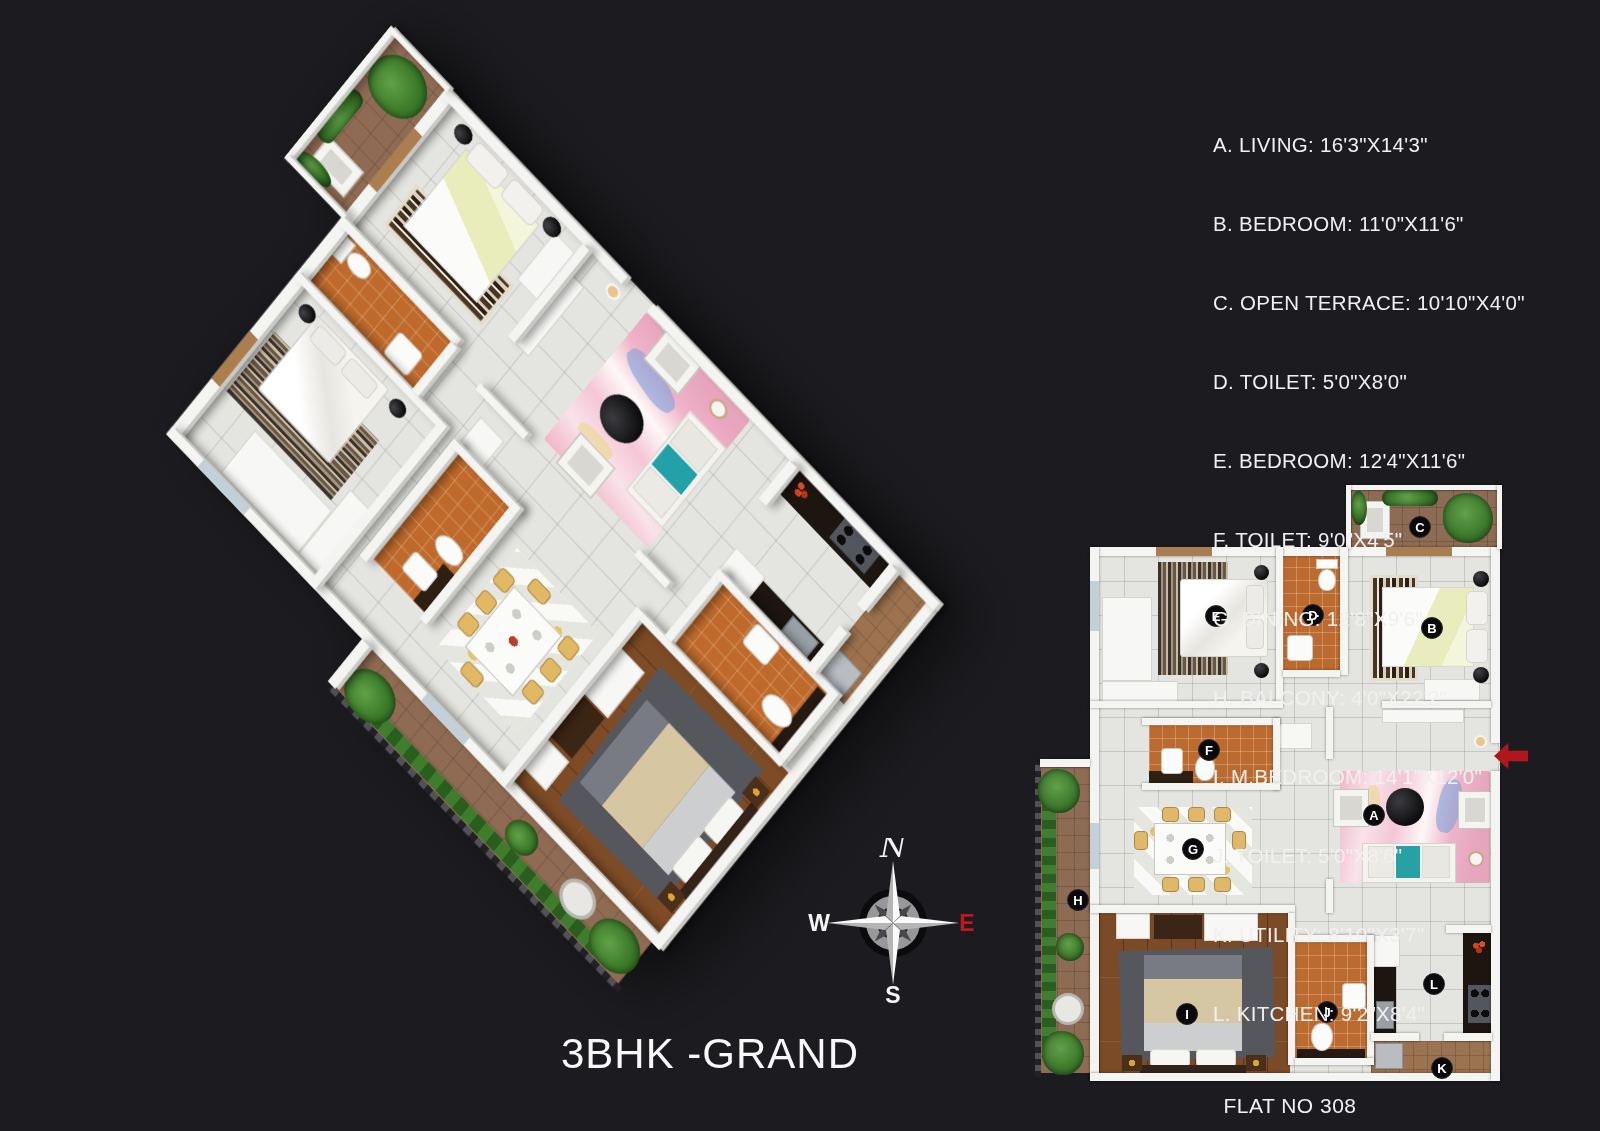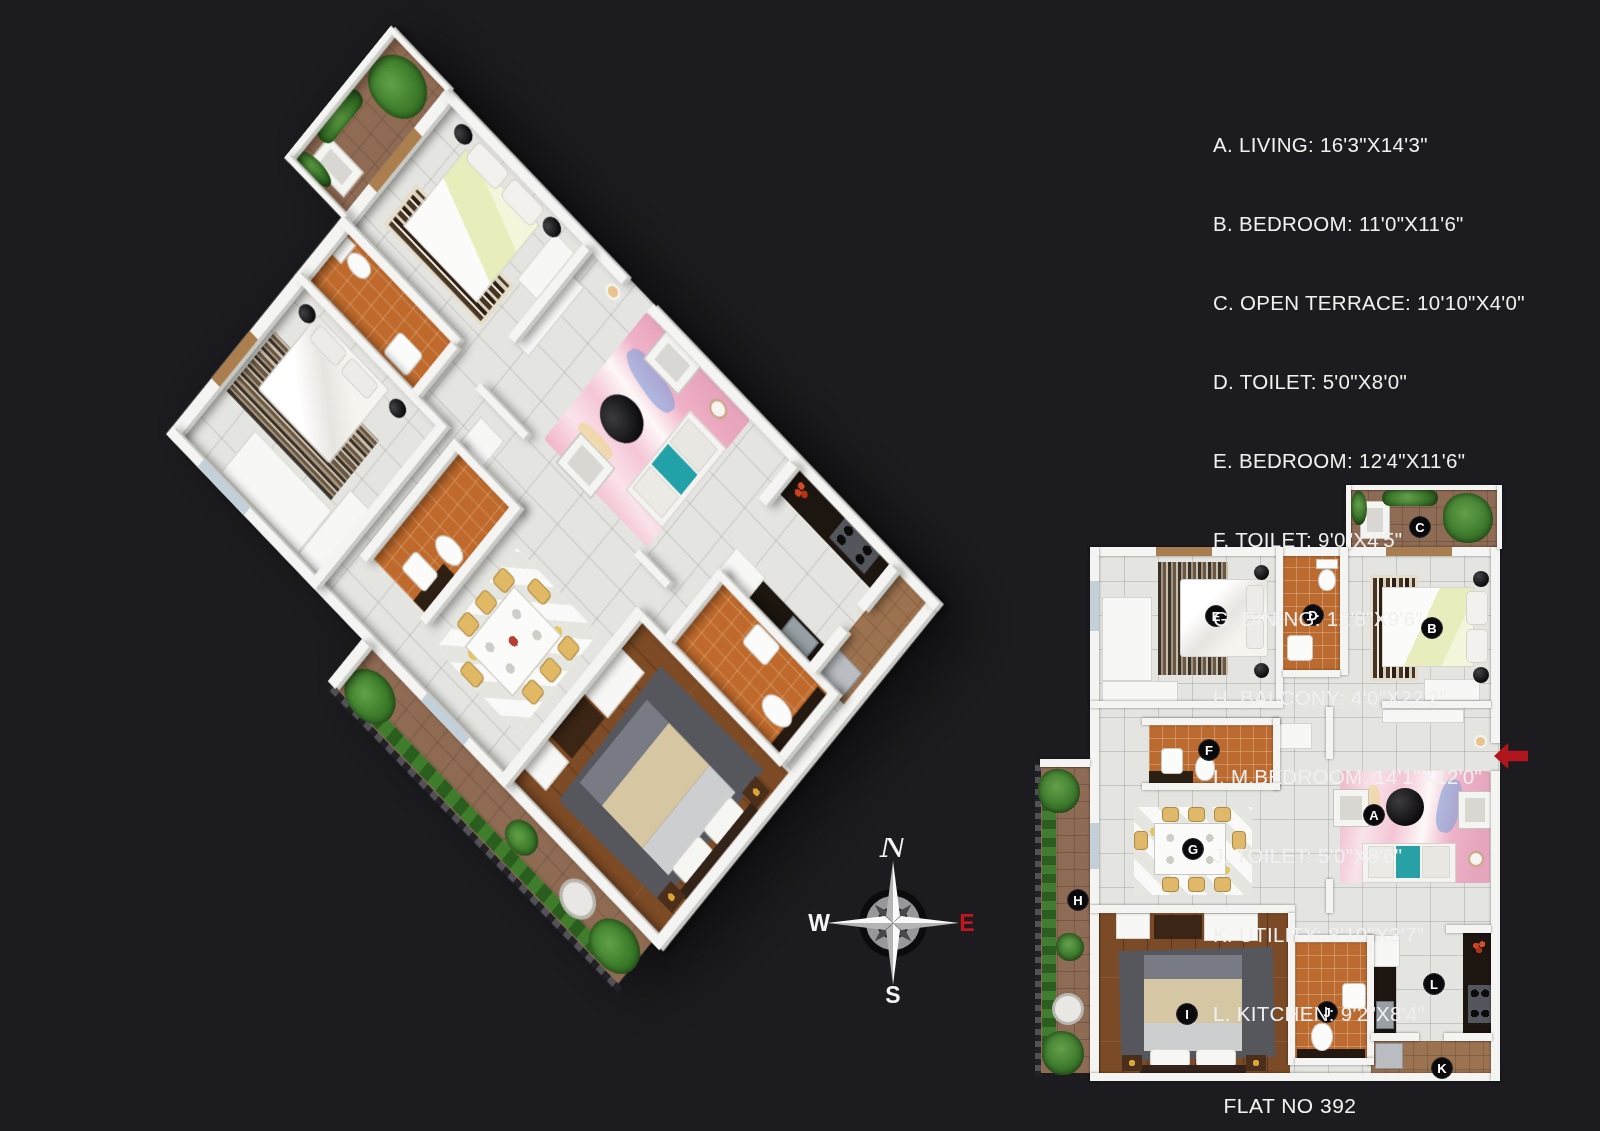--- a/index.html
+++ b/index.html
@@ -412,14 +412,15 @@
         <polygon points="-66,0 -8,7 0,0" fill="#b5b5b5"></polygon>
       <polygon points="66,0 8,-7 0,0" fill="#fafafa"></polygon>
         <polygon points="66,0 8,7 0,0" fill="#b5b5b5"></polygon>
     </g>
     <text x="0" y="-66" text-anchor="middle" fill="#f4f4f4" font-family="DejaVu Serif, serif" font-style="italic" font-size="30">N</text>
     <text x="-74" y="8" text-anchor="middle" fill="#f4f4f4" font-family="Liberation Sans, sans-serif" font-weight="600" font-size="23">W</text>
     <text x="74" y="8" text-anchor="middle" fill="#c2151c" font-family="Liberation Sans, sans-serif" font-weight="600" font-size="23">E</text>
     <text x="0" y="80" text-anchor="middle" fill="#f4f4f4" font-family="Liberation Sans, sans-serif" font-weight="600" font-size="23">S</text>
   </svg>
 
-  <div id="flatno">FLAT NO 392</div>
+  <div id="title">3BHK -GRAND</div>
+  <div id="flatno">FLAT NO 308</div>
 </div>
 
 </body></html>

